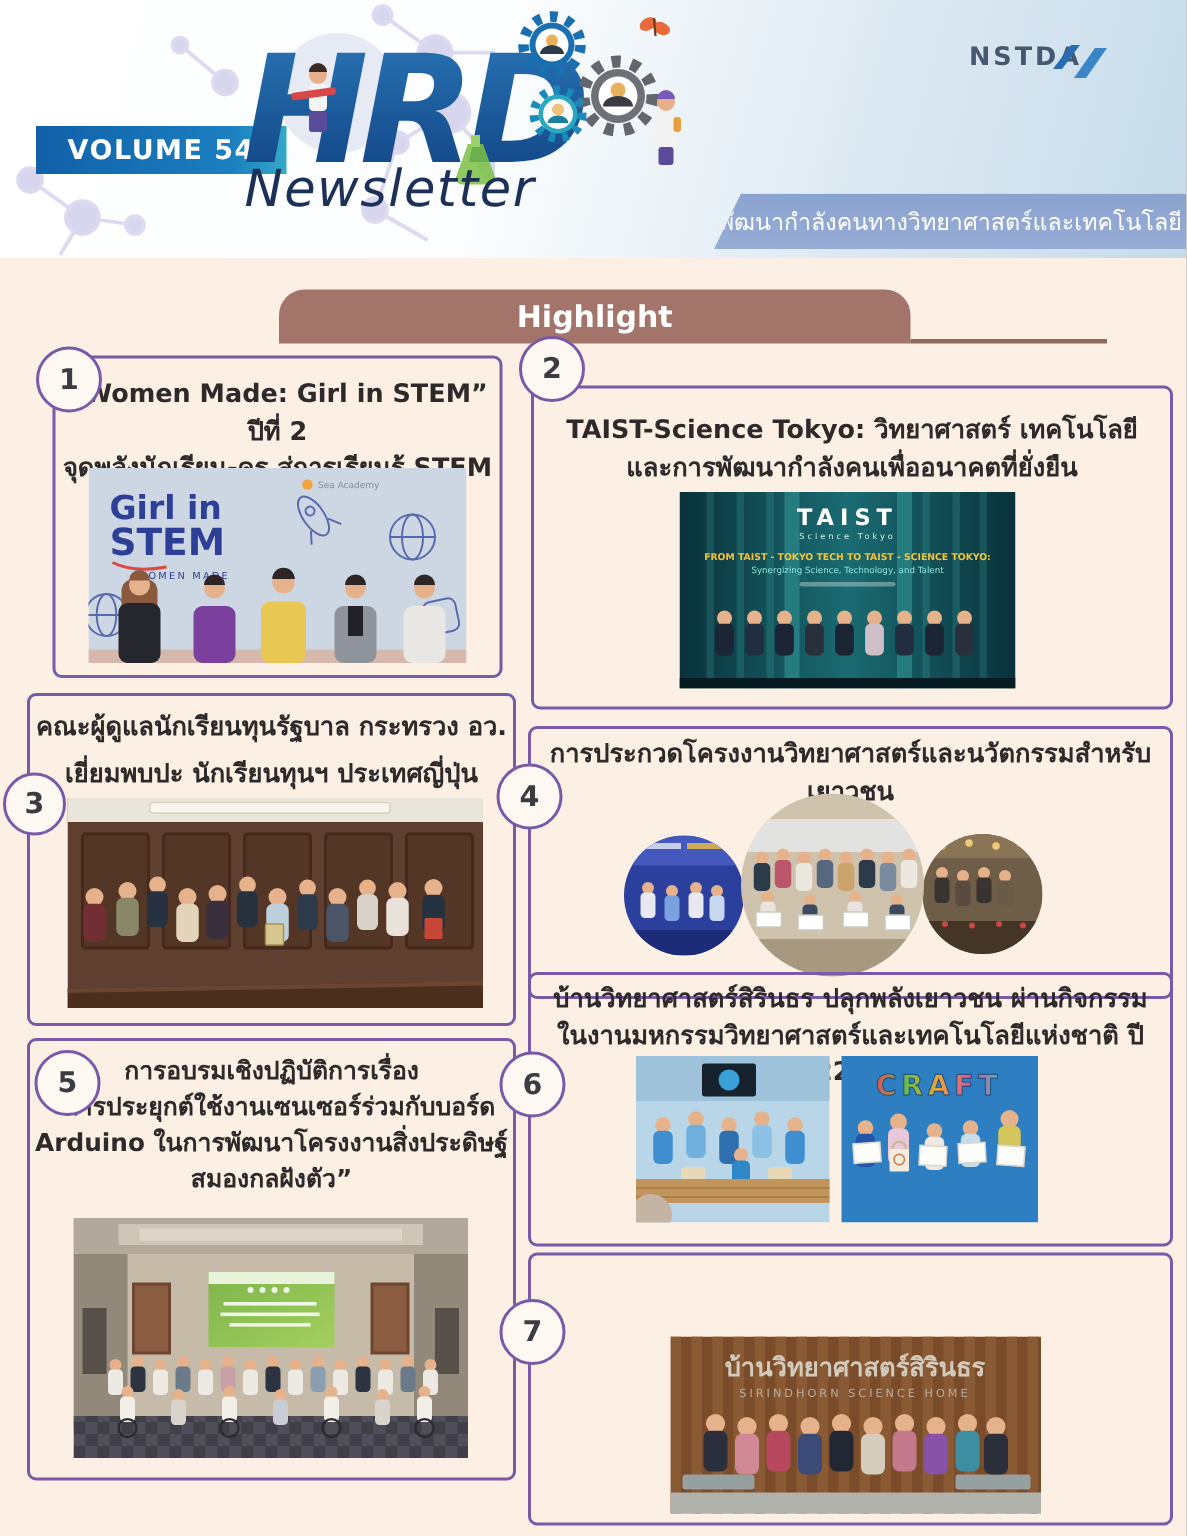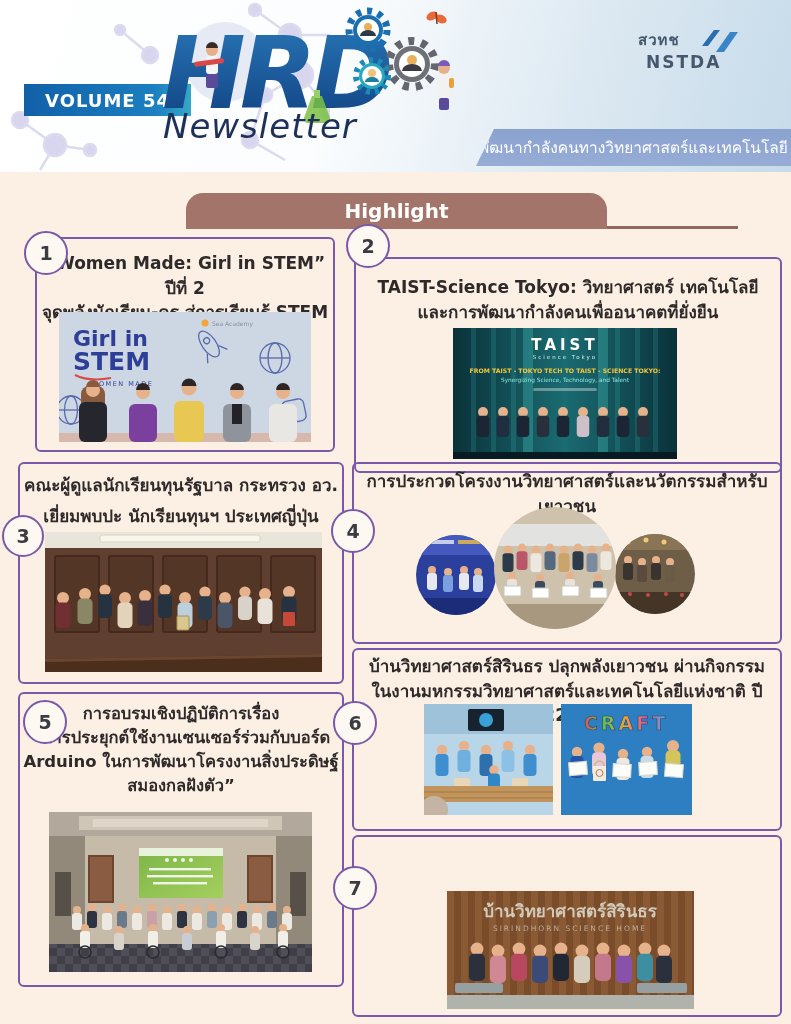--- a/index.html
+++ b/index.html
@@ -152,21 +152,20 @@
       </g>
       <g>
         <path d="M152,92 l10,0 l8,22 a4,4 0 0 1 -4,5 l-18,0 a4,4 0 0 1 -4,-5 Z" fill="#7ac143" opacity="0.85"></path>
         <rect x="154" y="86" width="6" height="8" fill="#9ad06a"></rect>
       </g>
     </svg>
 
     <div class="newsletter">Newsletter</div>
 
     <div class="nstda">
-      <span class="th">สวทช</span>
       <span class="en">NSTDA</span>
     </div>
     <svg class="nstda-arrow" width="42" height="34" viewBox="0 0 42 34">
       <path d="M2,20 L14,4 L20,4 L8,20 Z" fill="#2a6cb0"></path>
       <path d="M16,26 L30,6 L38,6 L24,26 Z" fill="#3a85c8"></path>
     </svg>
 
     <div class="tagline">
       <span>พัฒนากำลังคนทางวิทยาศาสตร์และเทคโนโลยี</span>
     </div>
@@ -311,21 +310,21 @@
         <rect x="132" y="84" width="12" height="14" rx="1" fill="#d8c890" stroke="#a89050"></rect>
       </g>
       <path d="M0,140 L277,140 L277,122 L0,127 Z" fill="#4c2e1d"></path>
       <path d="M0,127 L277,122 L277,125 L0,130 Z" fill="#6a4630"></path>
     </svg>
   </div>
   <div class="num" style="left:2px;top:515px;width:42px;height:42px">
     <span>3</span>
   </div>
 
-  <div class="box" style="left:352px;top:462px;width:426px;height:178px">
+  <div class="box" style="left:352px;top:484px;width:426px;height:178px">
     <div class="title" style="top:5px">การประกวดโครงงานวิทยาศาสตร์และนวัตกรรมสำหรับเยาวชน</div>
     <svg class="illus" style="left:0;top:0" width="426" height="178" viewBox="0 0 426 178">
       <defs>
         <clipPath id="c4l">
             <circle cx="102" cy="111" r="40"></circle>
           </clipPath>
         <clipPath id="c4c">
             <circle cx="201" cy="104" r="61"></circle>
           </clipPath>
         <clipPath id="c4r">

